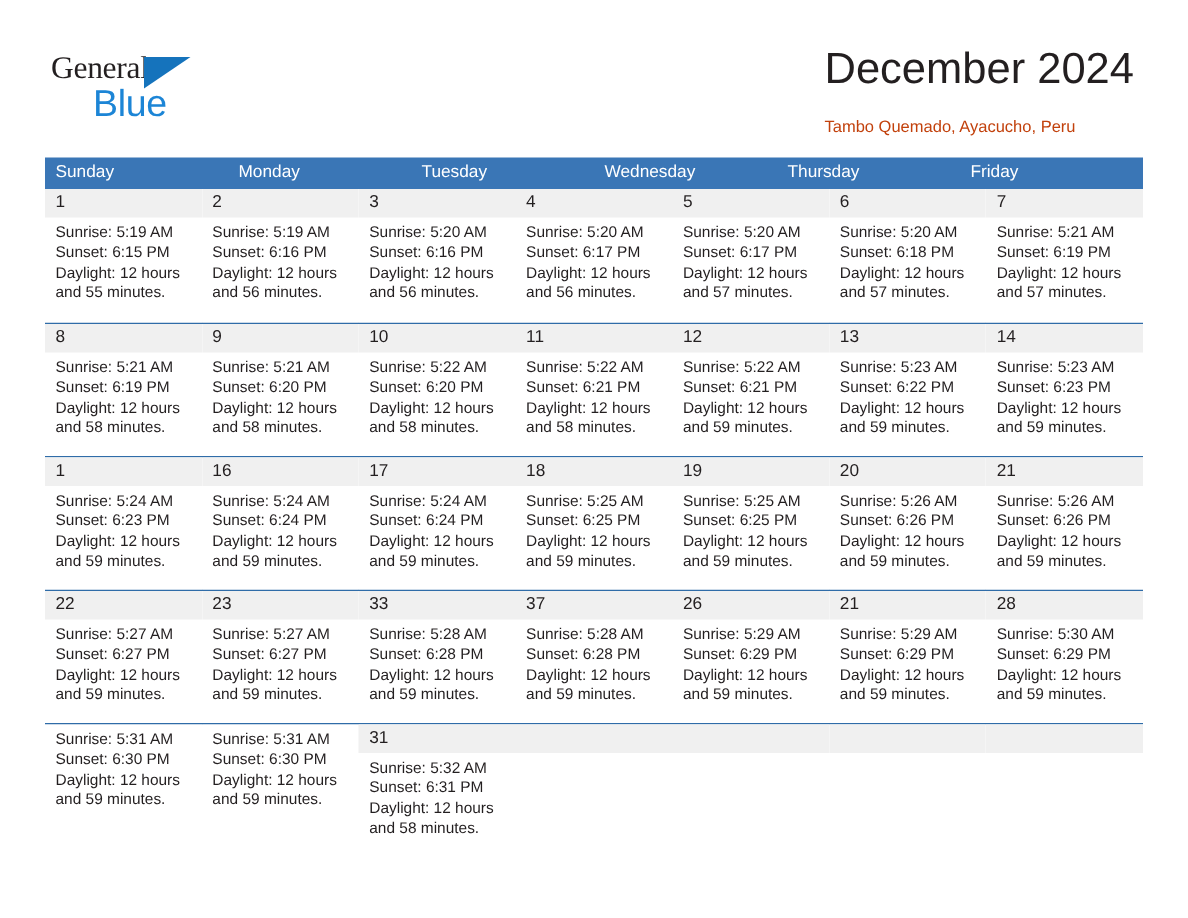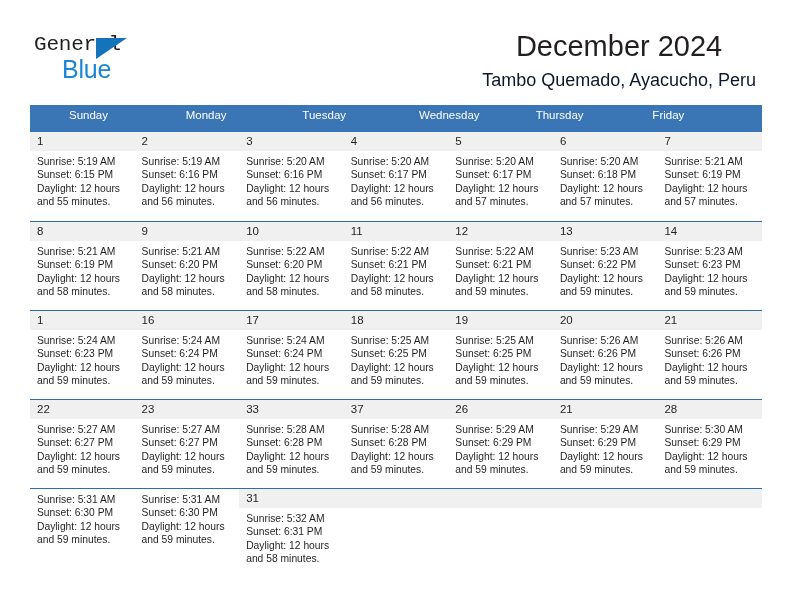--- a/index.html
+++ b/index.html
@@ -37,21 +37,21 @@
     height: 48px;
   }
   .logo-general {
     position: absolute;
     left: 0;
     top: 0;
     font-size: 21px;
     letter-spacing: -0.2px;
     color: #231f20;
     line-height: 24px;
-    font-family: Liberation Mono, monospace;
+    font-family: Liberation Serif, serif;
   }
   .logo-tri {
     position: absolute;
     left: 62px;
     top: 5px;
     width: 0;
     height: 0;
     border-left: 31px solid #1573bc;
     border-bottom: 21px solid transparent;
   }
@@ -62,49 +62,48 @@
     font-size: 25px;
     letter-spacing: -0.2px;
     color: #1c85d6;
     line-height: 24px;
   }
 
   .title-block {
     position: absolute;
     right: 36px;
     top: 28px;
-    text-align: center;
+    text-align: left;
   }
   .cal-title {
     font-size: 29px;
     font-weight: normal;
     color: #231f20;
     line-height: 36px;
     white-space: nowrap;
   }
   .cal-subtitle {
-    margin-top: 7px;
-    font-size: 18px;
-    color: #0f172a;
+    margin-top: 12px;
+    font-size: 11px;
+    color: #c2410c;
     line-height: 18px;
     white-space: nowrap;
   }
 
   
   .calendar {
     position: absolute;
     left: 30px;
     top: 105px;
     width: 732px;
   }
   .weekday-row {
     display: flex;
     background: #3a76b6;
-    height: 27px;
-    padding-left: 32px;
+    height: 21px;
   }
   .weekday {
     flex: 1 1 0;
     color: #ffffff;
     font-size: 11.5px;
     line-height: 21px;
     padding-left: 7px;
     box-sizing: border-box;
     white-space: nowrap;
   }

